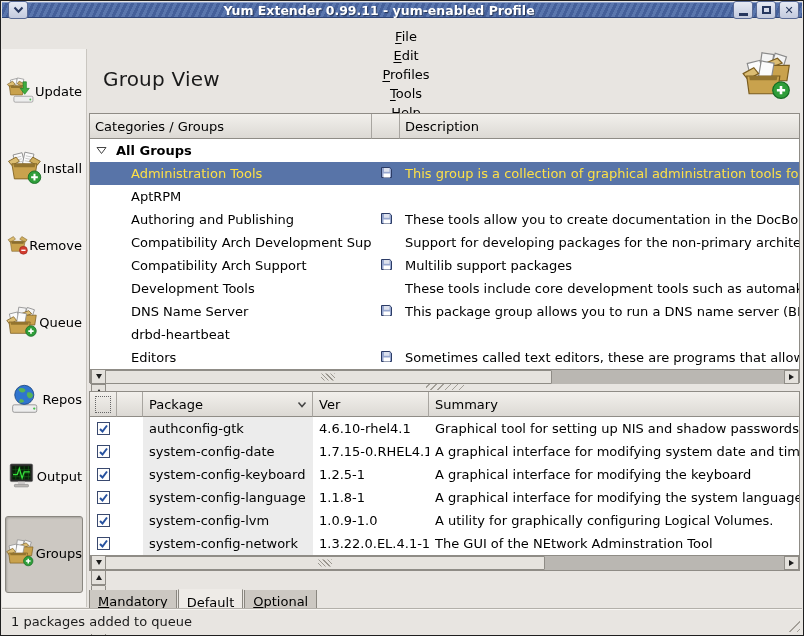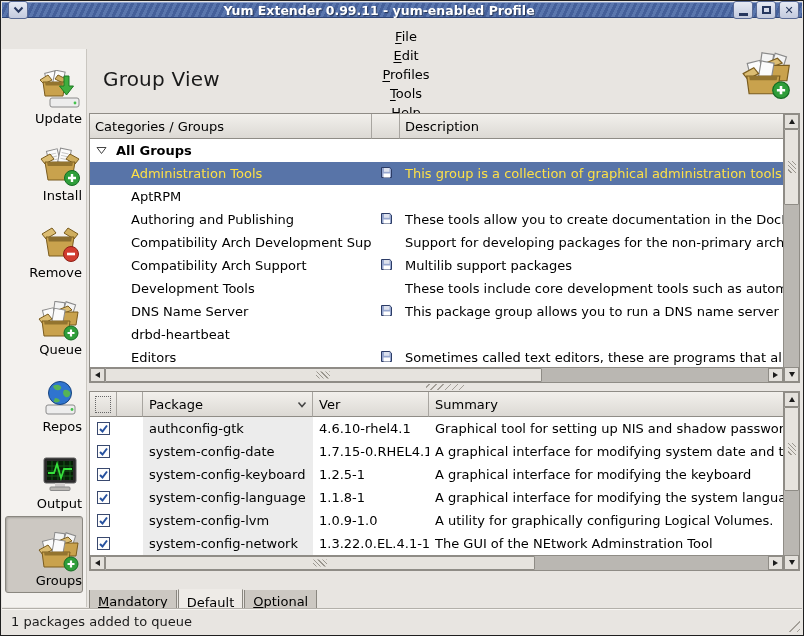--- a/index.html
+++ b/index.html
@@ -39,35 +39,35 @@
   }
   .menu-item { padding:2px 9px; cursor:default; }
   .menu-item u { text-underline-offset:2px; }
 
   
   .sidebar {
     position:absolute; top:48px; left:1px; width:85px; bottom:28px;
     background:#f3f1ee; border-right:1px solid #c9c6c0; padding-top:5px;
   }
   .side-item {
-    width:78px; height:77px; margin:0 auto; display:flex; flex-direction:column;
-    align-items:flex-end; justify-content:flex-end; padding-bottom:4px; border-radius:3px;
+    width:78px; height:77px; margin:0 auto; display:flex; flex-direction:row;
+    align-items:center; justify-content:flex-end; padding-bottom:4px; border-radius:3px;
     border:1px solid transparent;
   }
   .side-item .lbl { margin-top:1px; }
   .side-item.active { background:#ccc8c2; border:1px solid #8a8780; box-shadow:inset 1px 1px 2px rgba(0,0,0,.2); }
 
   
   .content { position:absolute; top:48px; left:86px; right:1px; bottom:28px; }
   .view-title { position:absolute; left:16px; top:18px; font-size:20px; color:#1a1a1a; letter-spacing:.2px; }
   .hdr-icon { position:absolute; right:8px; top:3px; }
 
   .panel {
     position:absolute; left:2px; right:2px; background:#fff;
-    border:1px solid #8f8c86; display:flex; flex-direction:row;
+    border:1px solid #8f8c86; display:flex; flex-direction:column;
   }
   .panel-left { flex:1; min-width:0; display:flex; flex-direction:column; }
   .group-panel { top:64px; height:270px; }
   .pkg-panel   { top:342px; height:180px; }
 
   .thead { display:flex; height:25px; flex:none; }
   .th {
     background:linear-gradient(#f2f0ec,#dcd9d4); border-right:1px solid #a8a5a0;
     border-bottom:1px solid #8f8c86; display:flex; align-items:center; padding:0 5px;
     white-space:nowrap; overflow:hidden;

